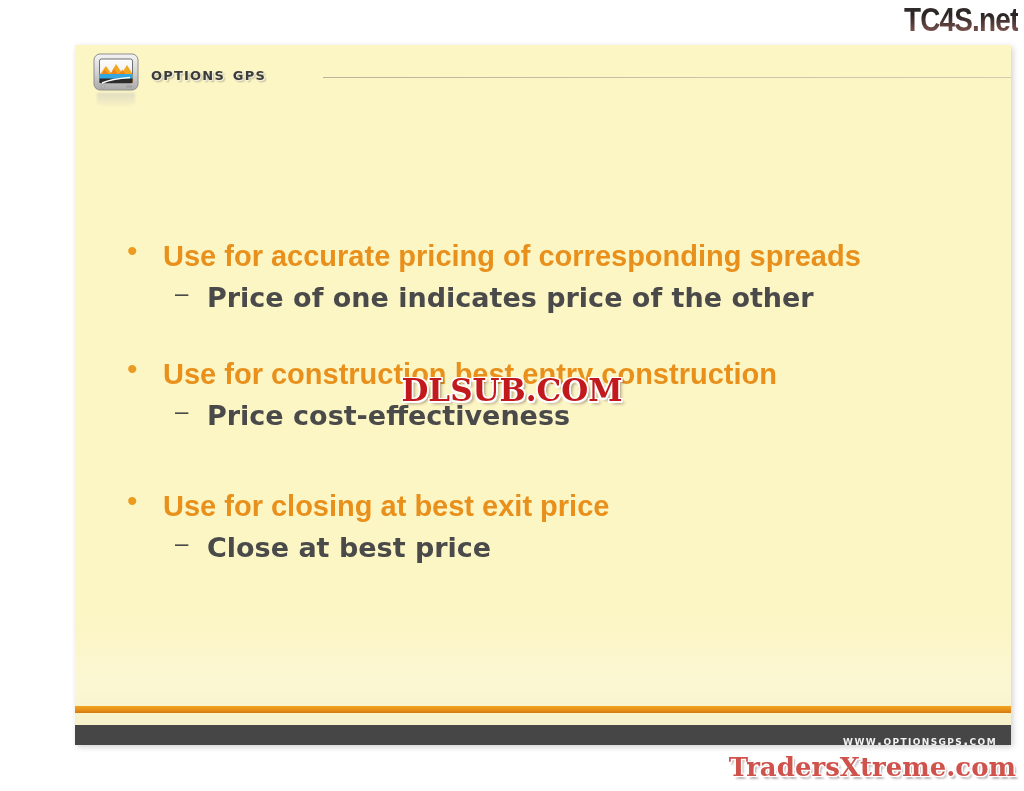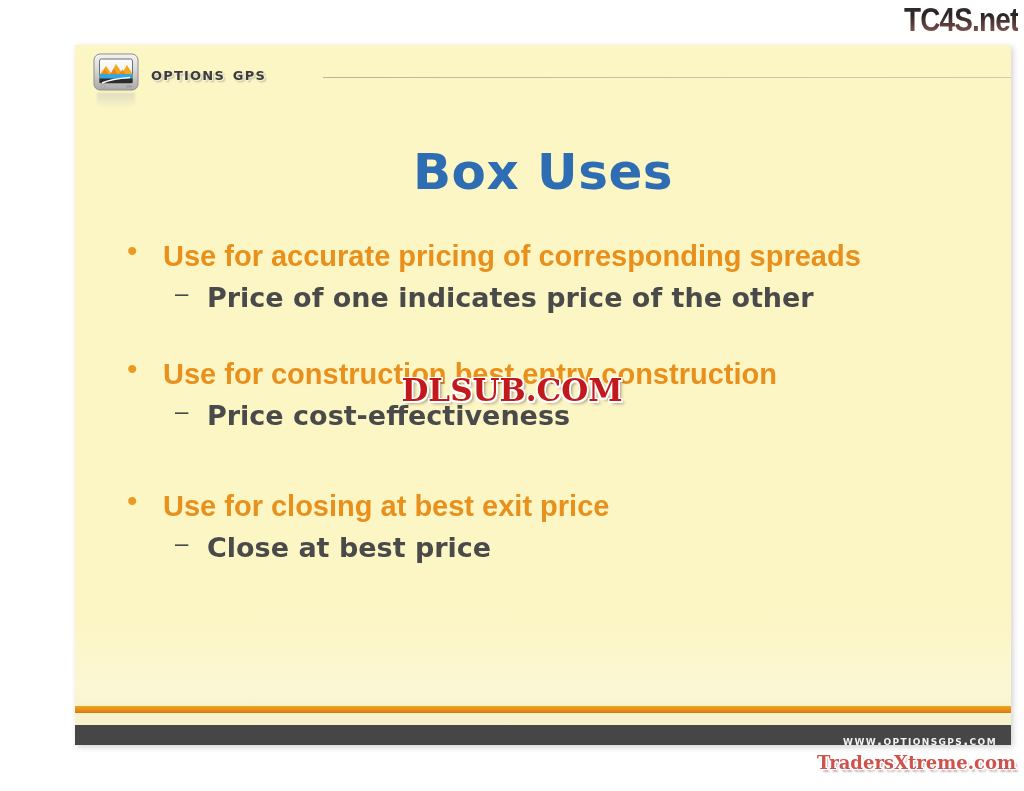--- a/index.html
+++ b/index.html
@@ -201,21 +201,21 @@
     font-family:"DejaVu Sans", sans-serif;
     white-space:nowrap;
   }
 
   
   #tx-watermark{
     position:absolute;
     right:8px;
     top:752px;
     font-family:"DejaVu Serif", serif;
-    font-size:18px;
+    font-size:26px;
     font-weight:bold;
     color:#d0524c;
     text-shadow:
       -1.3px -1.3px 0 #ffffff,
        1.3px -1.3px 0 #ffffff,
       -1.3px  1.3px 0 #ffffff,
        1.3px  1.3px 0 #ffffff,
        0 -1.3px 0 #ffffff,
        0  1.3px 0 #ffffff,
       -1.3px 0 0 #ffffff,
@@ -257,21 +257,20 @@
         <circle cx="10" cy="35.5" r="1.6" fill="#bdbdbd" stroke="#8e8e8e" stroke-width="0.5"></circle>
         <rect x="33" y="34.5" width="6" height="2" rx="1" fill="#9e9e9e"></rect>
       </svg>
     </span>
     <span id="logo-shine"></span>
 
     <div id="logo-text">Options GPS</div>
     <div id="header-rule"></div>
   </div>
 
-  <h1 id="slide-title">Box Uses</h1>
 
   <div id="body">
 
     <div class="bullet-row lvl1">
       <span class="marker">•</span>
       <span class="txt">Use for accurate pricing of corresponding spreads</span>
     </div>
 
     <div class="bullet-row lvl2">
       <span class="marker">–</span>

